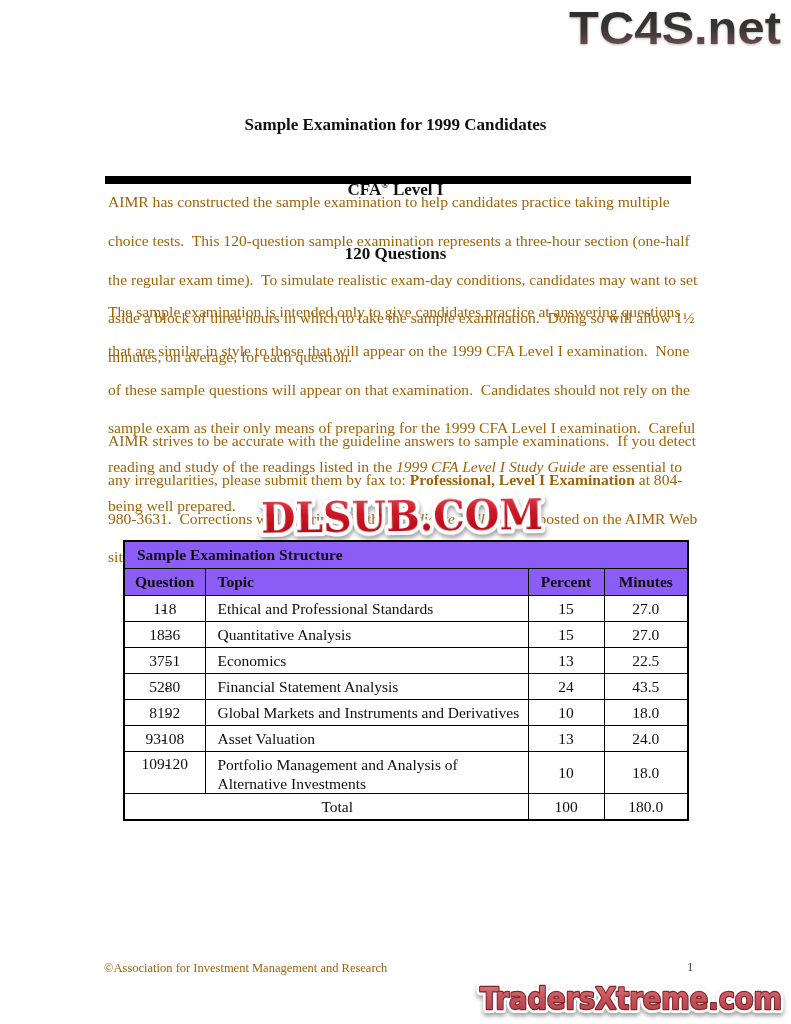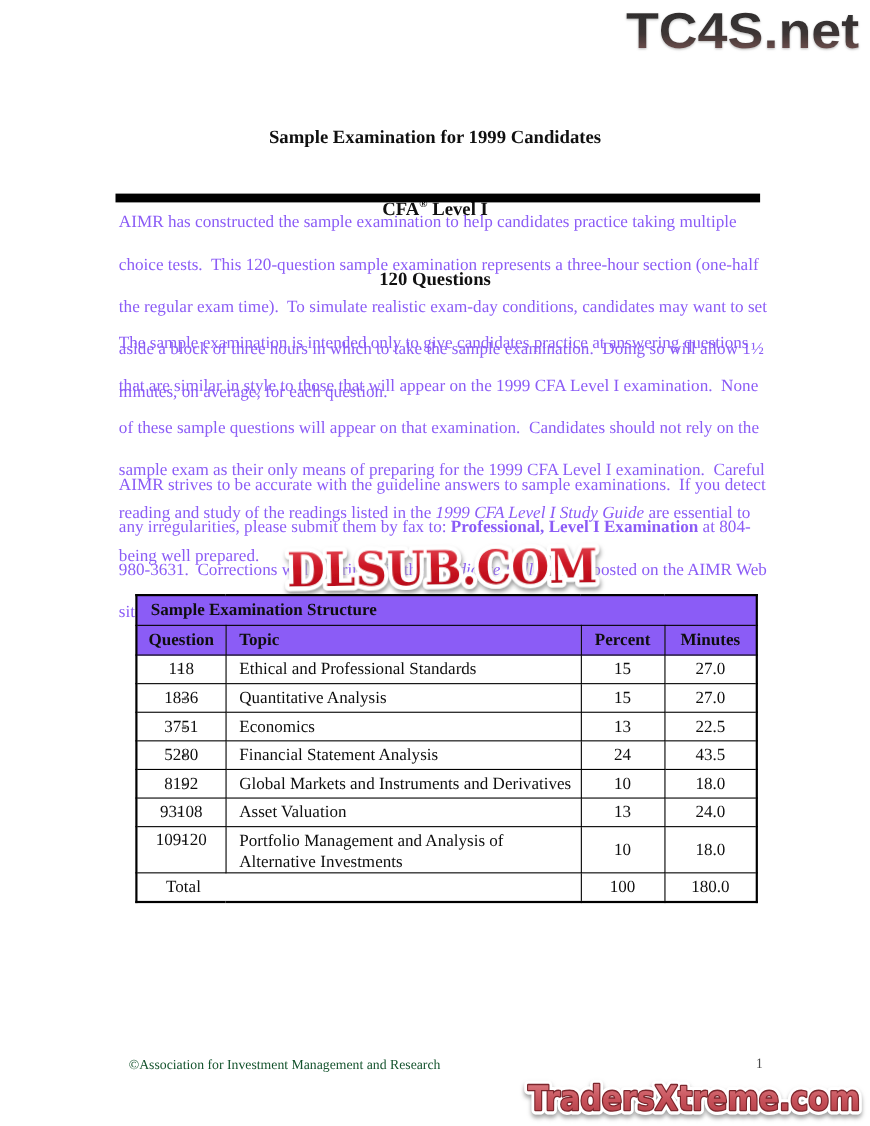--- a/index.html
+++ b/index.html
@@ -18,21 +18,21 @@
     font-weight:bold;font-size:17px;line-height:21.5px;color:#101010;white-space:pre-wrap;
   }
   .doc-title sup{font-size:10px;line-height:0;}
 
   
   .rule{position:absolute;left:105px;top:176px;width:586px;height:8px;background:#000;}
 
   
   .para{
     position:absolute;left:108px;width:620px;margin:0;
-    font-size:15.6px;line-height:19.4px;white-space:pre-wrap;color:#8b5cf6;
+    font-size:15.6px;line-height:19.4px;white-space:pre-wrap;color:#a16207;
   }
   .p1{top:192px;} .p2{top:302px;} .p3{top:431px;}
   .ital{font-style:italic;} .bold{font-weight:bold;}
 
   
   .stamp{position:absolute;left:250px;top:485px;width:304px;height:60px;transform:rotate(-0.8deg);}
 
   
   table.exam{
     position:absolute;left:123px;top:540px;width:564px;
@@ -44,25 +44,25 @@
   .t-title{font-weight:bold;padding-left:12px !important;height:26px;}
   .h-cell{font-weight:bold;height:26px;}
   .h-q,.h-p,.h-m{text-align:center;}
   .h-t{padding-left:12px !important;}
   .qcell{text-align:center;height:25px;}
   .tcell{padding-left:12px !important;}
   .ncell{text-align:center;}
   .row7 .qcell{height:37px;vertical-align:top;padding-top:3px;}
   .row7 .tcell{vertical-align:top;padding-top:3px;line-height:19px;}
   .totrow td{height:25px;}
-  .totcell{padding-left:26px !important;}
+  .totcell{padding-left:26px !important;text-align:center;}
   .qd{display:inline-block;width:0;} 
 
   
-  .footer-copy{position:absolute;left:117px;top:961px;font-size:12.5px;color:#14532d;}
+  .footer-copy{position:absolute;left:104px;top:961px;font-size:12.5px;color:#a16207;}
   .footer-page{position:absolute;left:687px;top:959px;font-size:13px;color:#4a4a4a;}
 
   
   .txtreme{position:absolute;left:470px;top:974px;width:322px;height:50px;}
 </style>
 </head>
 <body>
 
 <div class="page">
 

